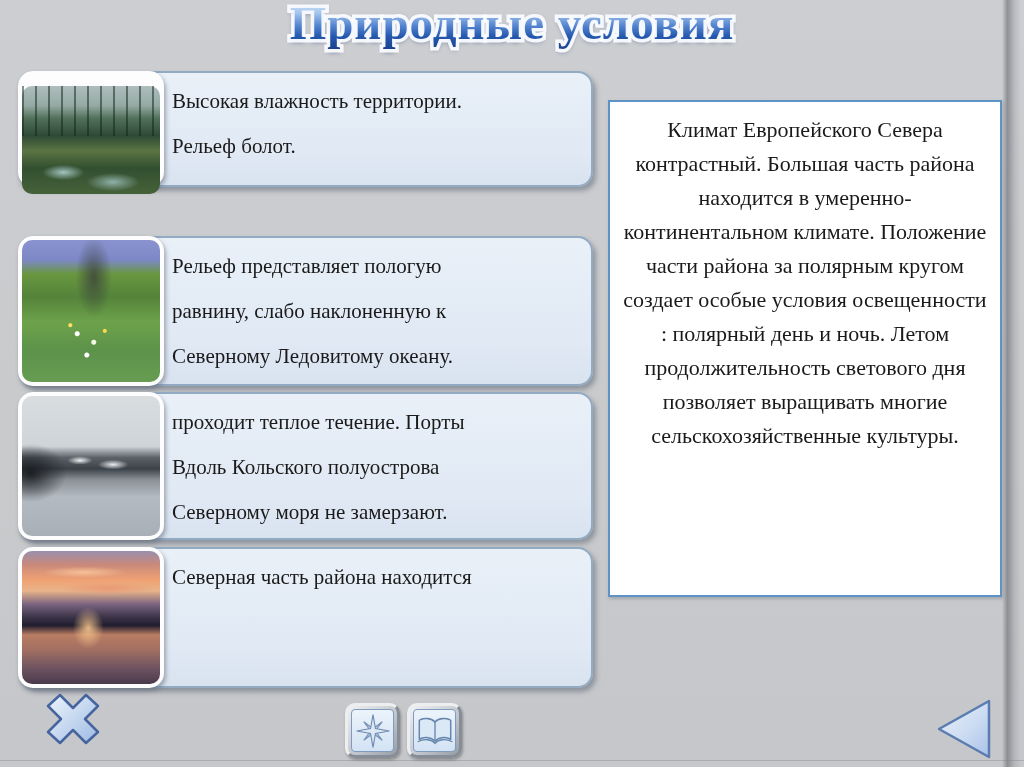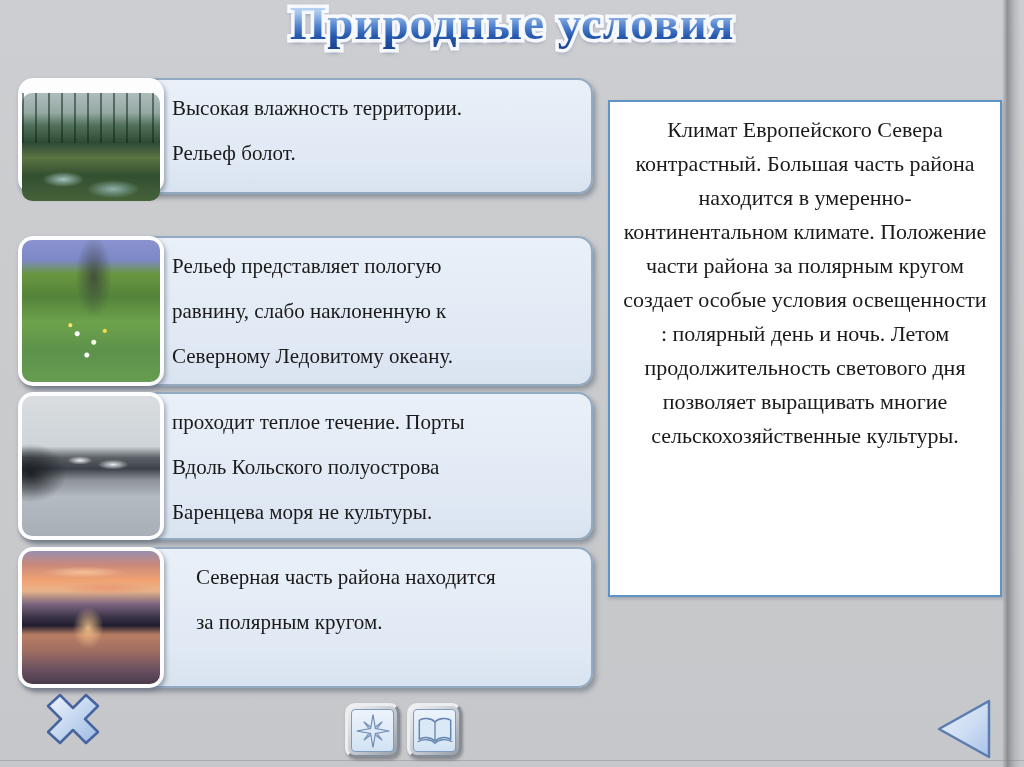--- a/index.html
+++ b/index.html
@@ -31,24 +31,24 @@
   }
 
   
   .card{
     position:absolute;left:18px;width:575px;
     background:linear-gradient(180deg,#e9f0f8 0%,#e0e9f4 70%,#d9e3f0 100%);
     border:2px solid #93aac3;border-radius:15px;
     box-shadow:3px 4px 5px rgba(95,105,120,.55);
     box-sizing:border-box;
   }
-  .card1{top:78px;height:116px;}
+  .card1{top:71px;height:116px;}
   .card2{top:236px;height:150px;}
   .card3{top:392px;height:148px;}
-  .card4{top:547px;height:141px;padding-left:24px;}
+  .card4{top:547px;height:141px;}
   .photo-frame{
     position:absolute;left:-2px;top:-2px;bottom:-2px;width:146px;
     background:#fdfdfd;border-radius:15px;padding:4px;box-sizing:border-box;
     box-shadow:2px 3px 4px rgba(90,100,115,.5);
   }
   .photo{width:100%;height:100%;border-radius:10px;}
   .ph1{background:
     radial-gradient(ellipse 30px 11px at 30% 80%,#a3c4c0 0%,rgba(163,196,192,0) 70%),
     radial-gradient(ellipse 38px 13px at 66% 89%,#8fb0a8 0%,rgba(143,176,168,0) 70%),
     linear-gradient(180deg,#aebdbd 0%,#95aaa4 18%,#51705a 30%,#2e4a36 46%,#5b7442 60%,#324f30 76%,#46623a 100%);}
@@ -134,31 +134,30 @@
     </div>
   </section>
 
   <section class="card card3">
     <div class="photo-frame">
       <div class="photo ph3" title="заснеженные горы над незамерзающим заливом"></div>
     </div>
     <div class="card-text">
       <div class="line">проходит теплое течение. Порты</div>
       <div class="line">Вдоль Кольского  полуострова</div>
-      <div class="line">Баренцева моря не культуры.</div>
+      <div class="line">Северному моря не замерзают.</div>
     </div>
   </section>
 
   <section class="card card4">
     <div class="photo-frame">
       <div class="photo ph4" title="полярный закат над морем"></div>
     </div>
     <div class="card-text">
       <div class="line">Северная часть района находится</div>
-      <div class="line">за полярным кругом.</div>
     </div>
   </section>
 
   <section class="panel">
     <p class="panel-text">Климат Европейского Севера контрастный. Большая часть района находится в умеренно-континентальном климате.  Положение  части района за полярным кругом создает особые условия освещенности : полярный день и ночь. Летом продолжительность светового дня позволяет выращивать многие сельскохозяйственные культуры.</p>
   </section>
 
   <div class="nav-close">
     <svg width="58" height="56" viewBox="0 0 58 56">
       <defs>

